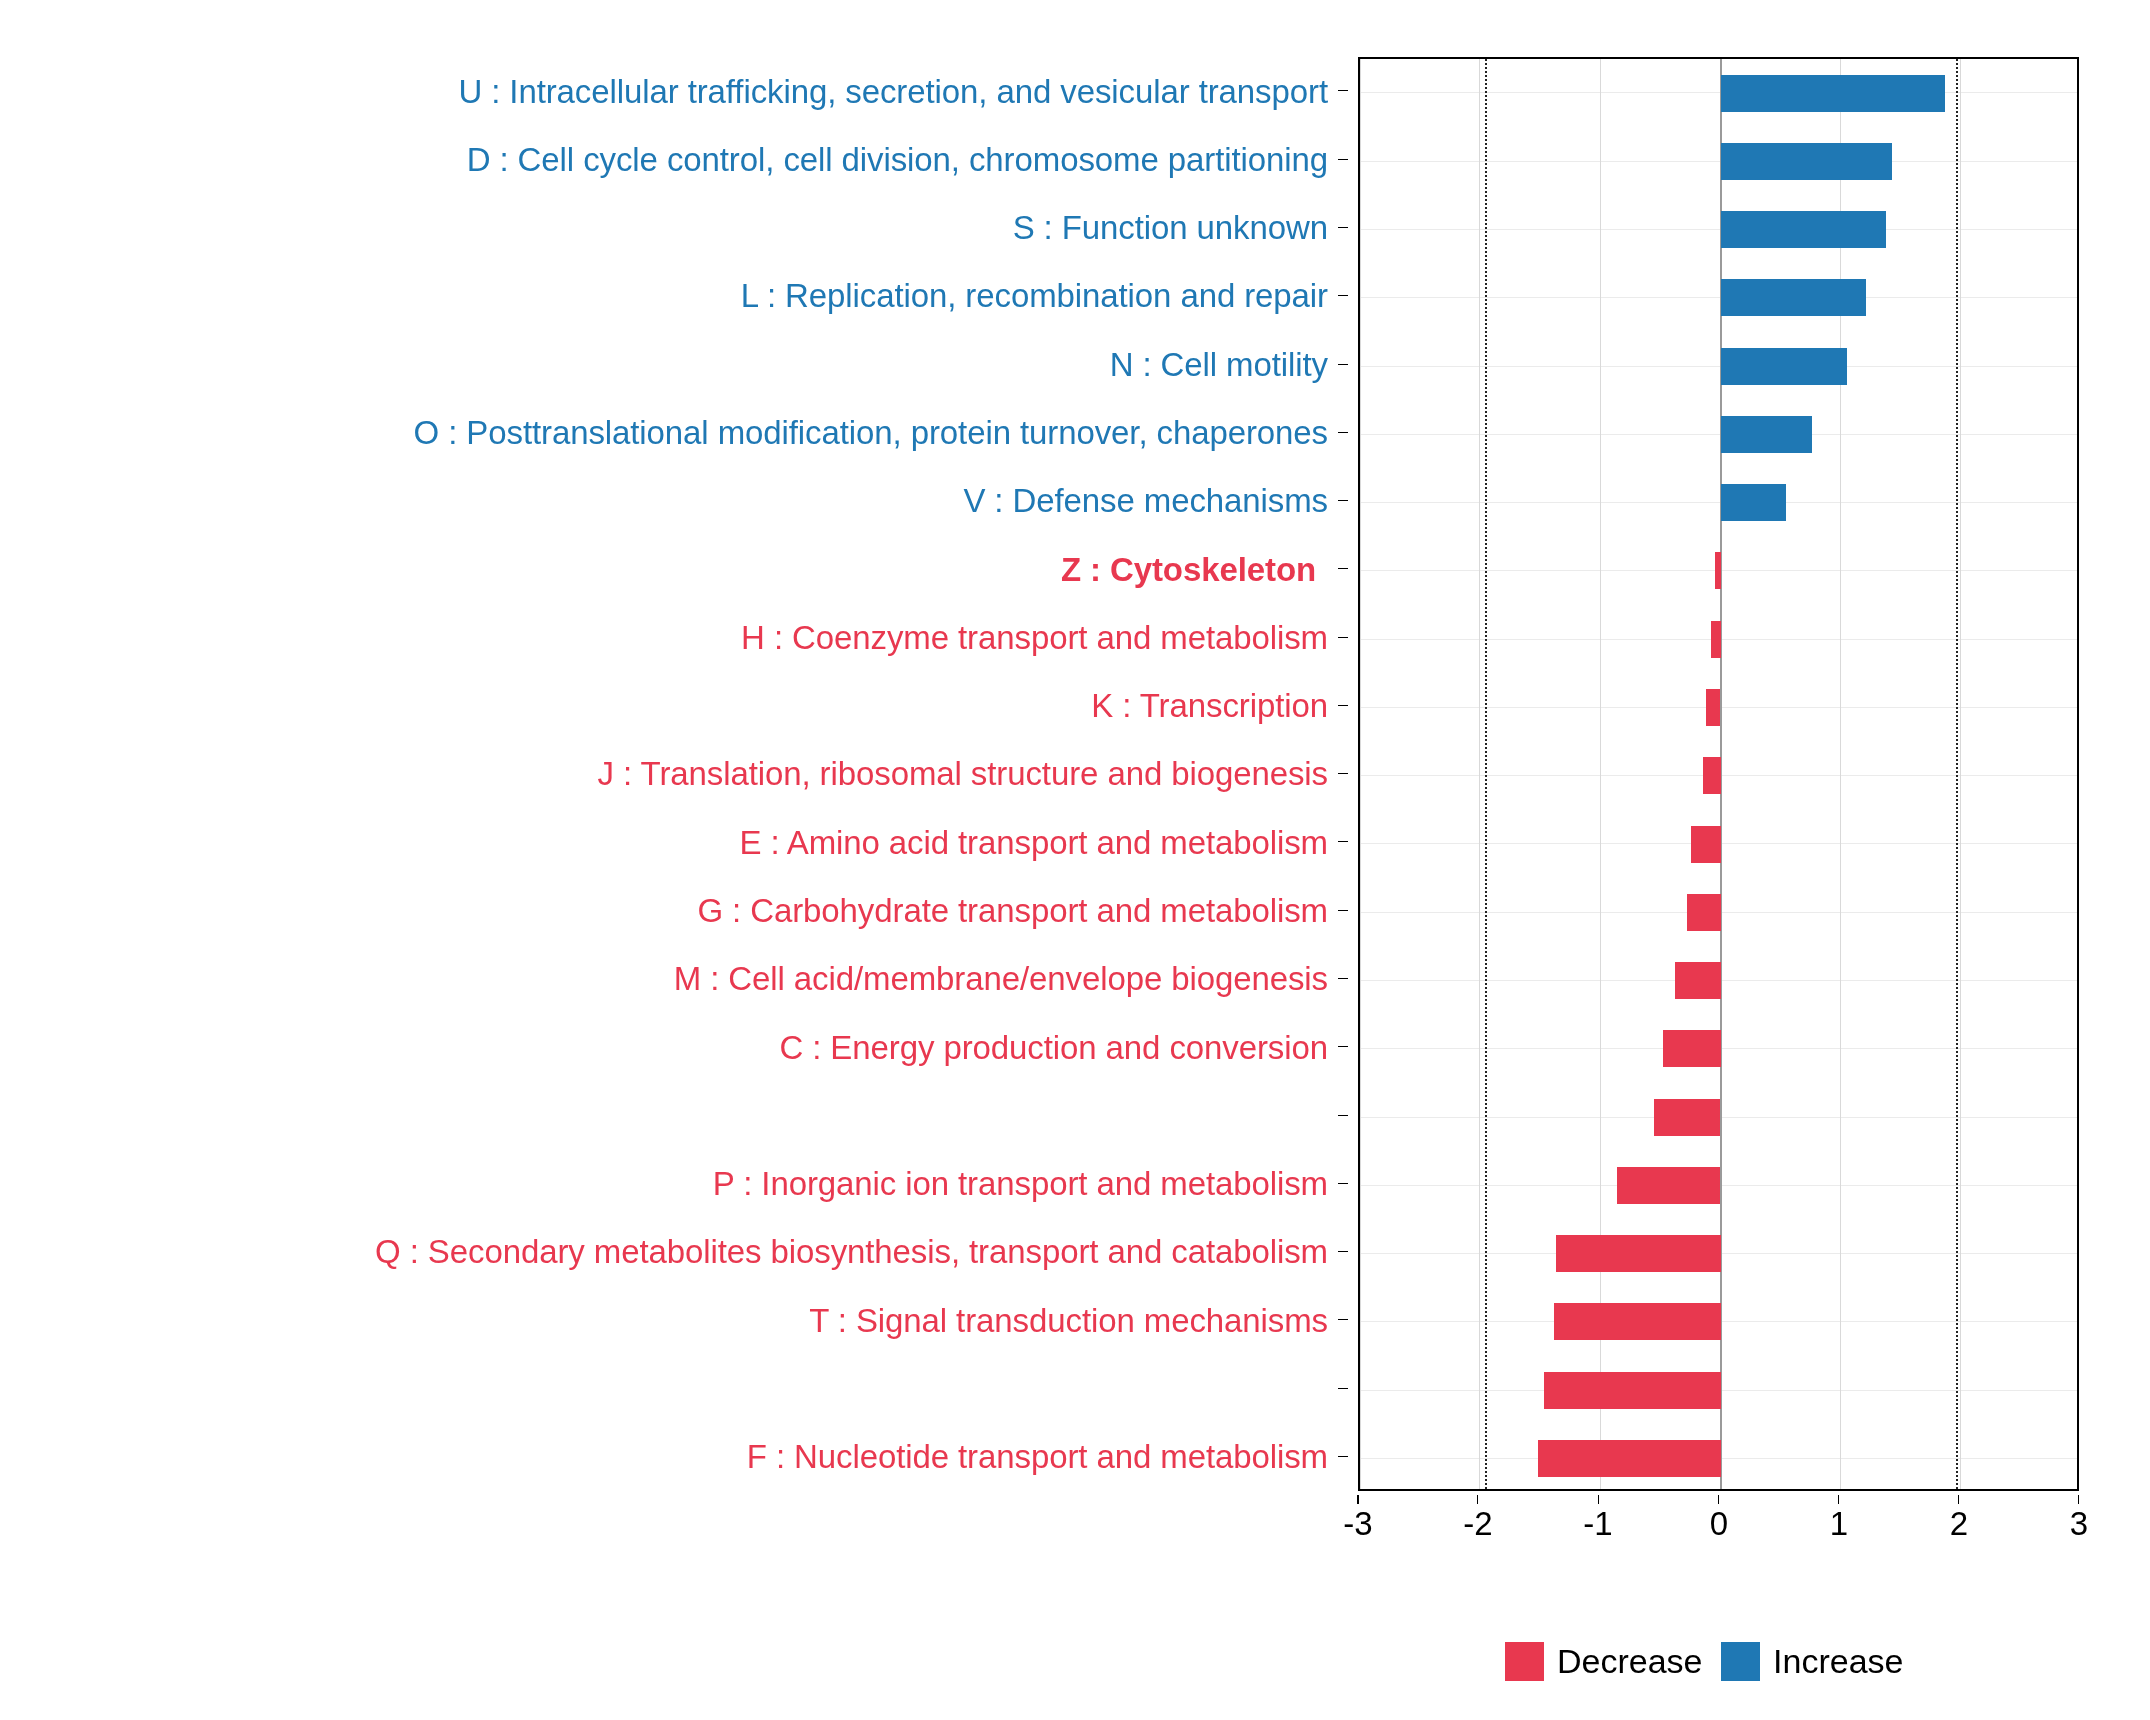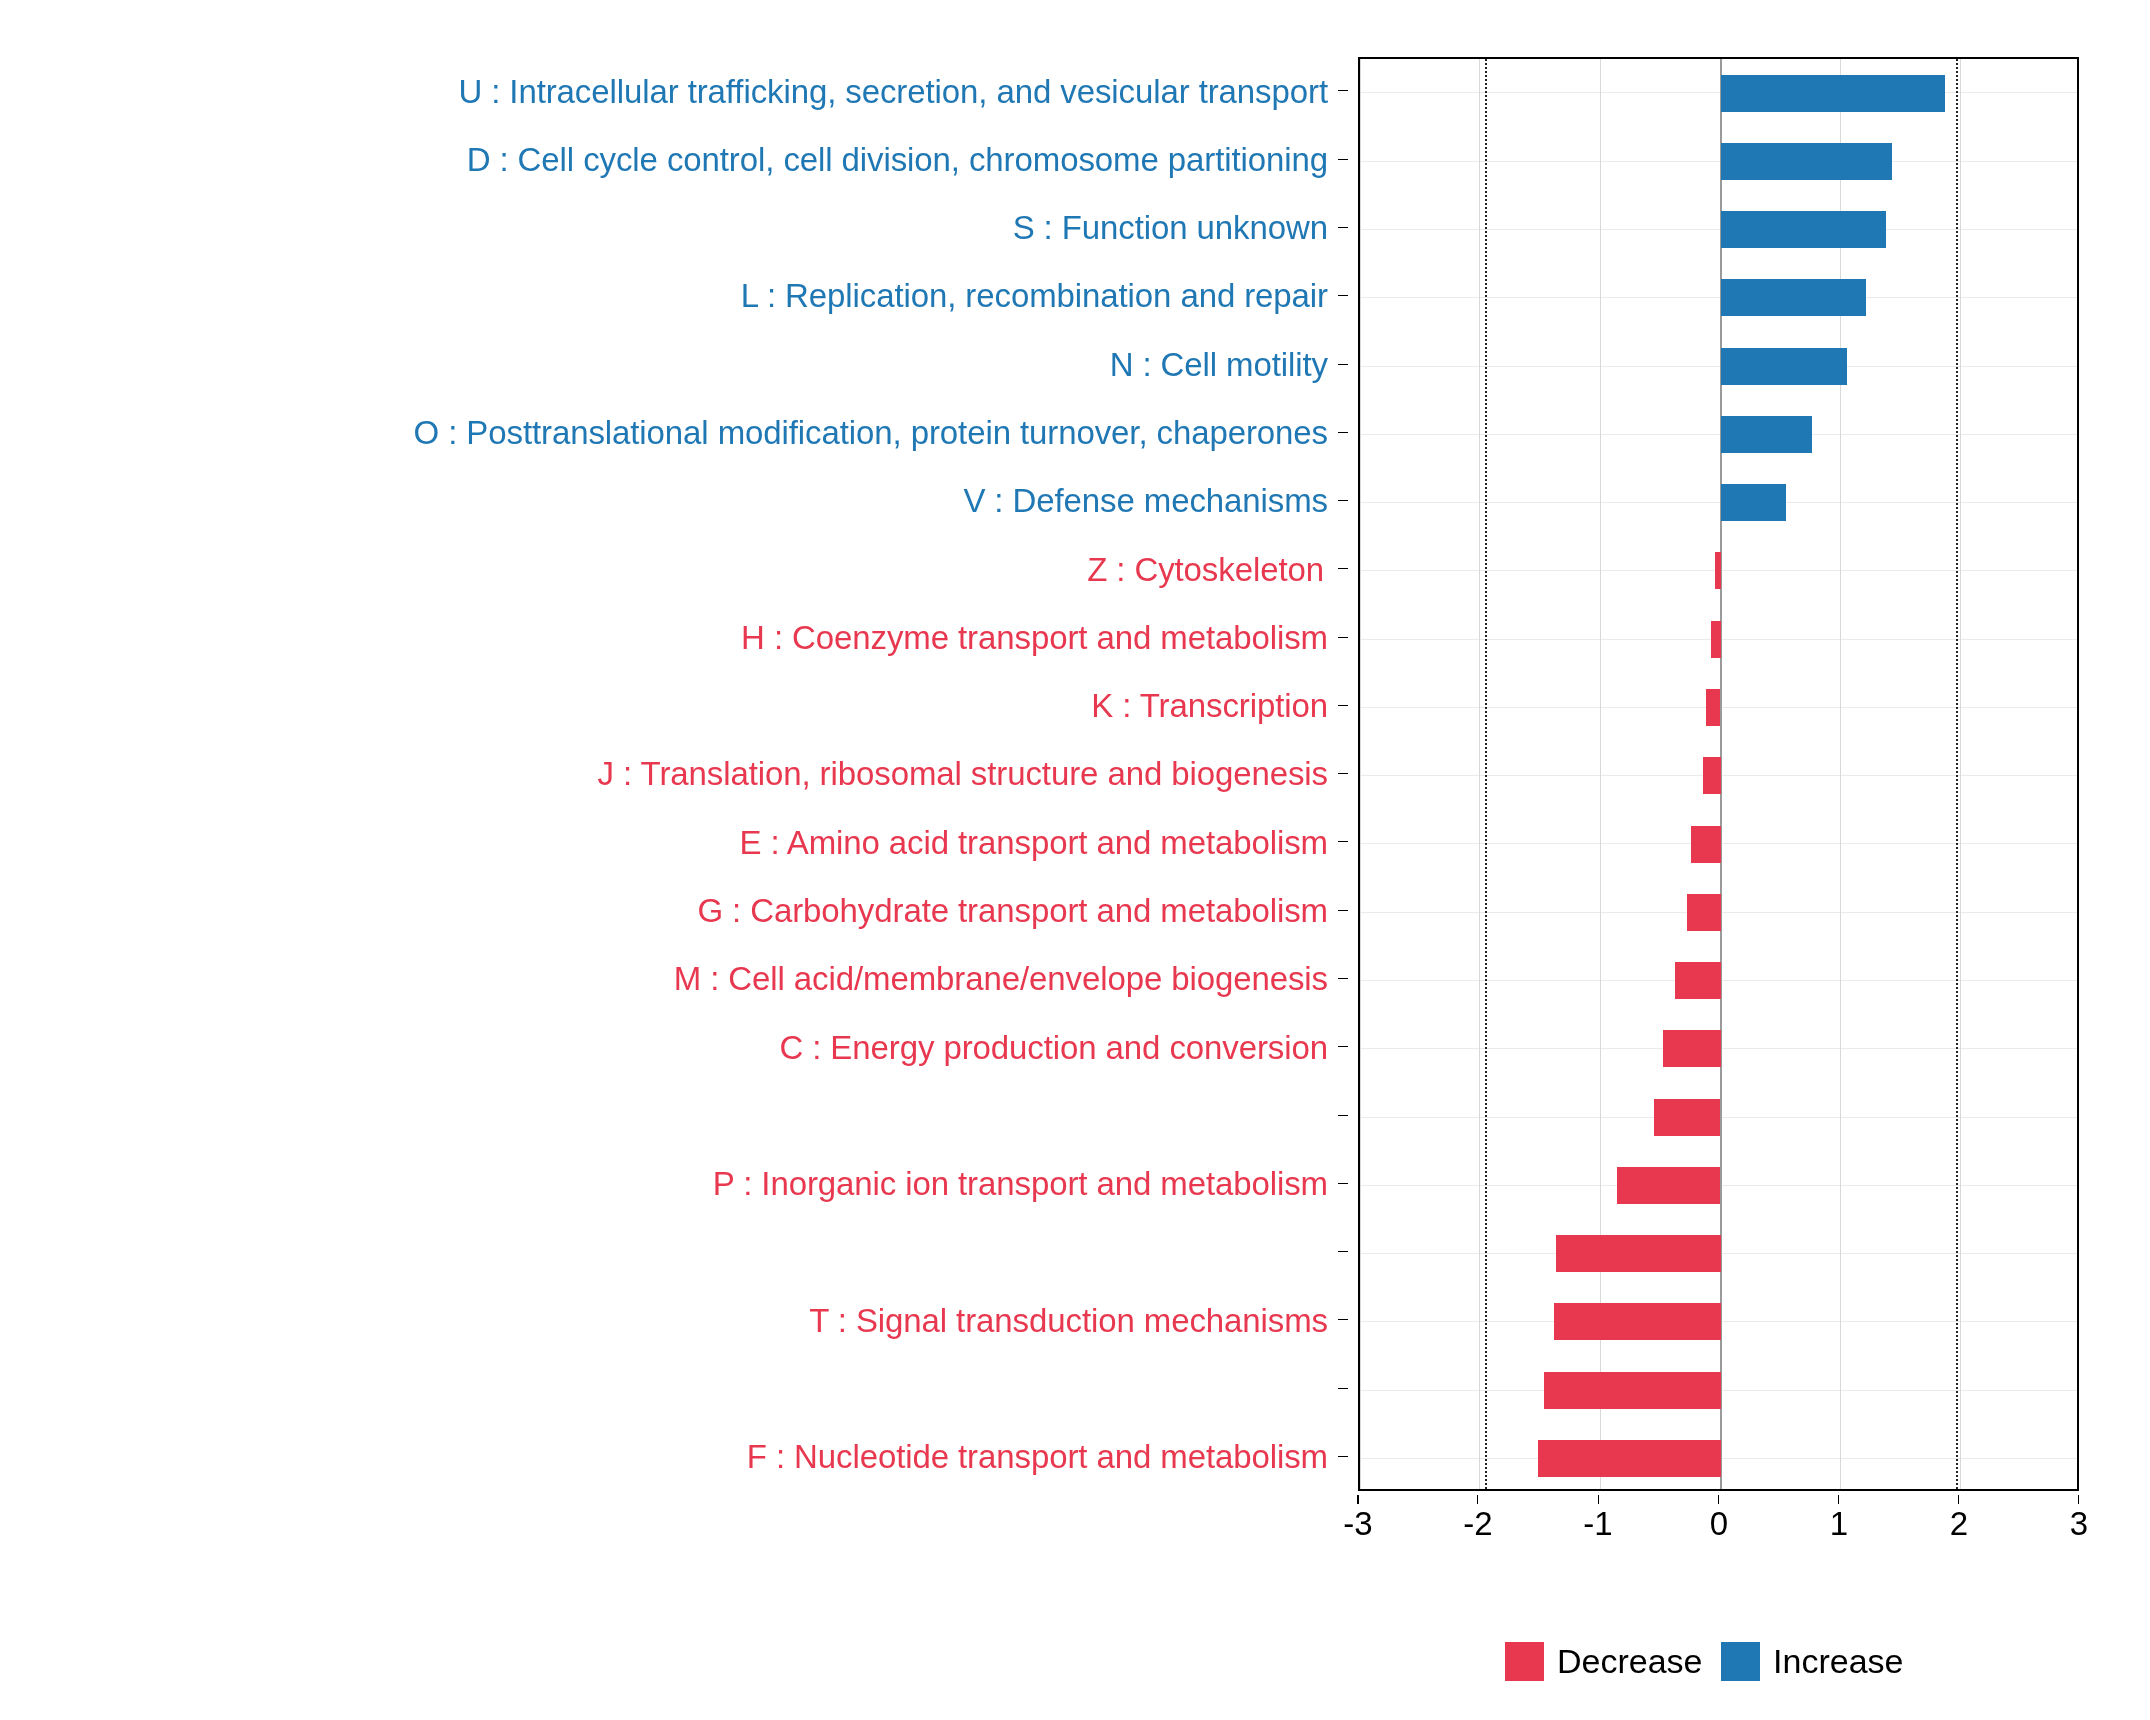--- a/index.html
+++ b/index.html
@@ -168,39 +168,40 @@
       <div class="cat-label inc" style="top: 154px; right: 20px;">S : Function unknown</div>
       <div class="ytick" style="top: 170px; right: 0px; position: absolute;"></div>
       <div class="cat-label inc" style="top: 222px; right: 20px;">L : Replication, recombination and repair</div>
       <div class="ytick" style="top: 238px; right: 0px; position: absolute;"></div>
       <div class="cat-label inc" style="top: 291px; right: 20px;">N : Cell motility</div>
       <div class="ytick" style="top: 307px; right: 0px; position: absolute;"></div>
       <div class="cat-label inc" style="top: 359px; right: 20px;">O : Posttranslational modification, protein turnover, chaperones</div>
       <div class="ytick" style="top: 375px; right: 0px; position: absolute;"></div>
       <div class="cat-label inc" style="top: 427px; right: 20px;">V : Defense mechanisms</div>
       <div class="ytick" style="top: 443px; right: 0px; position: absolute;"></div>
-      <div class="cat-label dec" style="top: 496px; right: 24px;">Z : Cytoskeleton</div>
+      <div class="cat-label dec" style="top: 496px; right: 32px; font-weight: bold;">Z : Cytoskeleton</div>
       <div class="ytick" style="top: 511px; right: 0px; position: absolute;"></div>
       <div class="cat-label dec" style="top: 564px; right: 20px;">H : Coenzyme transport and metabolism</div>
       <div class="ytick" style="top: 580px; right: 0px; position: absolute;"></div>
       <div class="cat-label dec" style="top: 632px; right: 20px;">K : Transcription</div>
       <div class="ytick" style="top: 648px; right: 0px; position: absolute;"></div>
       <div class="cat-label dec" style="top: 700px; right: 20px;">J : Translation, ribosomal structure and biogenesis</div>
       <div class="ytick" style="top: 716px; right: 0px; position: absolute;"></div>
       <div class="cat-label dec" style="top: 769px; right: 20px;">E : Amino acid transport and metabolism</div>
       <div class="ytick" style="top: 784px; right: 0px; position: absolute;"></div>
       <div class="cat-label dec" style="top: 837px; right: 20px;">G : Carbohydrate transport and metabolism</div>
       <div class="ytick" style="top: 853px; right: 0px; position: absolute;"></div>
       <div class="cat-label dec" style="top: 905px; right: 20px;">M : Cell acid/membrane/envelope biogenesis</div>
       <div class="ytick" style="top: 921px; right: 0px; position: absolute;"></div>
       <div class="cat-label dec" style="top: 974px; right: 20px;">C : Energy production and conversion</div>
       <div class="ytick" style="top: 989px; right: 0px; position: absolute;"></div>
       <div class="ytick" style="top: 1058px; right: 0px; position: absolute;"></div>
       <div class="cat-label dec" style="top: 1110px; right: 20px;">P : Inorganic ion transport and metabolism</div>
       <div class="ytick" style="top: 1126px; right: 0px; position: absolute;"></div>
+      <div class="cat-label dec" style="top: 1178px; right: 20px;">Q : Secondary metabolites biosynthesis, transport and catabolism</div>
       <div class="ytick" style="top: 1194px; right: 0px; position: absolute;"></div>
       <div class="cat-label dec" style="top: 1247px; right: 20px;">T : Signal transduction mechanisms</div>
       <div class="ytick" style="top: 1262px; right: 0px; position: absolute;"></div>
       <div class="ytick" style="top: 1331px; right: 0px; position: absolute;"></div>
       <div class="cat-label dec" style="top: 1383px; right: 20px;">F : Nucleotide transport and metabolism</div>
       <div class="ytick" style="top: 1399px; right: 0px; position: absolute;"></div>
     </div>
 
   <div id="panel">
       <div class="grid-h" style="top: 33px;"></div>

